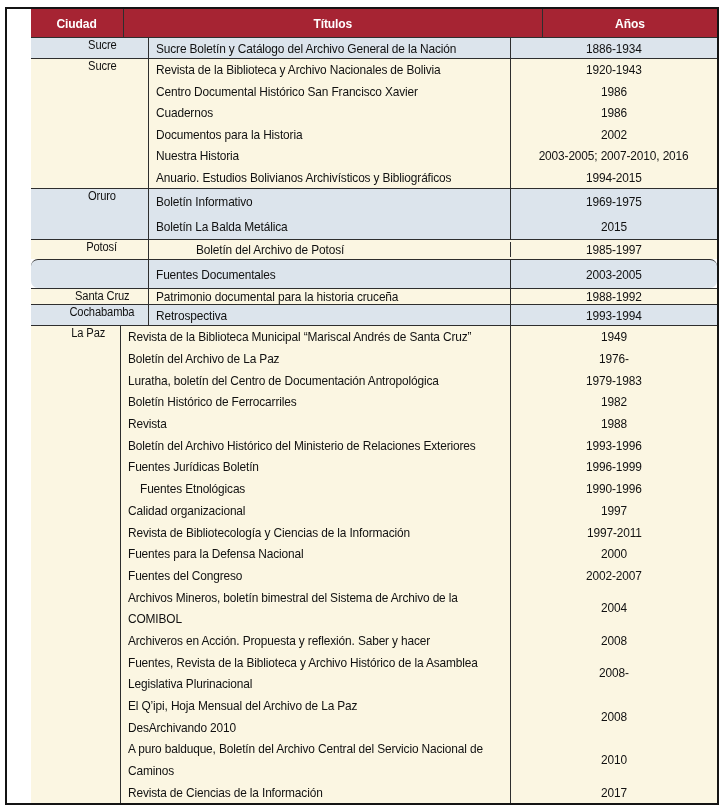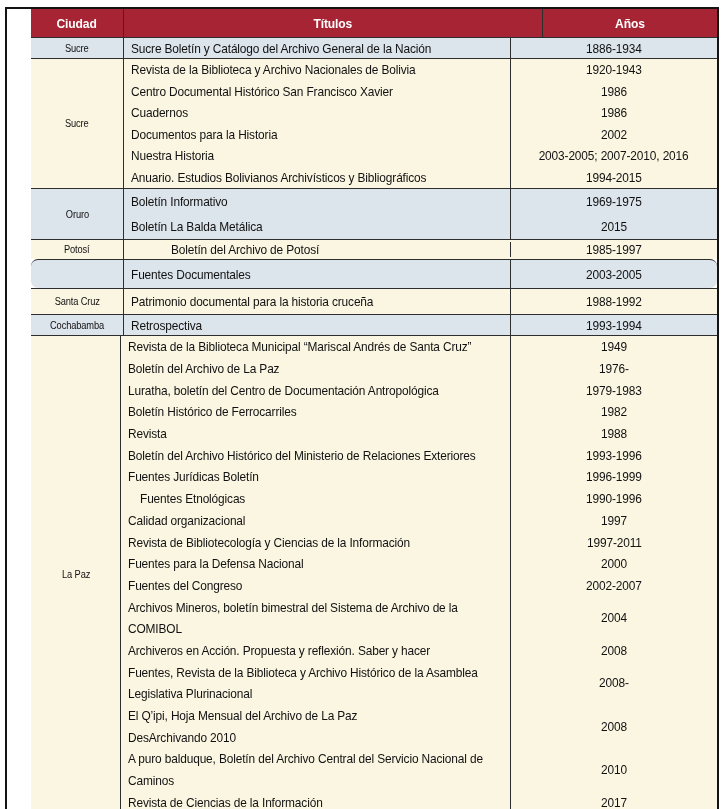--- a/index.html
+++ b/index.html
@@ -33,22 +33,23 @@
   .th-years { width: 175px; border-left: 1px solid var(--b, #2e2e2e); }
   .group {
     display: flex;
     border-top: 1px solid var(--b, #2e2e2e);
   }
   .group.blue  { background: var(--blue, #dce4ec); }
   .group.cream { background: var(--cream, #fbf6e2); }
   .city {
     width: 93px;
     border-right: 1px solid var(--b, #2e2e2e);
-    display: flex; align-items: center; justify-content: center;
-    font-size: 10px;
+    display: flex; justify-content: center;
+    font-size: 12px;
+    margin-left: 25px;
   }
   .entries { flex: 1; display: flex; flex-direction: column; }
   .entry { display: flex; min-height: 0; }
   .tcell {
     flex: 1;
     display: flex; flex-direction: column; justify-content: center;
     padding-left: 7px;
     min-width: 0;
   }
   .tline {
@@ -225,21 +226,21 @@
               <div class="tline">
                 <span class="cond">Fuentes Documentales</span>
               </div>
             </div>
             <div class="ycell">
               <span class="cond condc">2003-2005</span>
             </div>
           </div>
         </div>
       </div>
-      <div class="group cream" style="height: 26px;">
+      <div class="group cream" style="height: 16px;">
         <div class="city">
           <span class="cond condc">Santa Cruz</span>
         </div>
         <div class="entries">
           <div class="entry" style="flex: 1 1 0px;">
             <div class="tcell">
               <div class="tline">
                 <span class="cond">Patrimonio documental para la historia cruceña</span>
               </div>
             </div>

